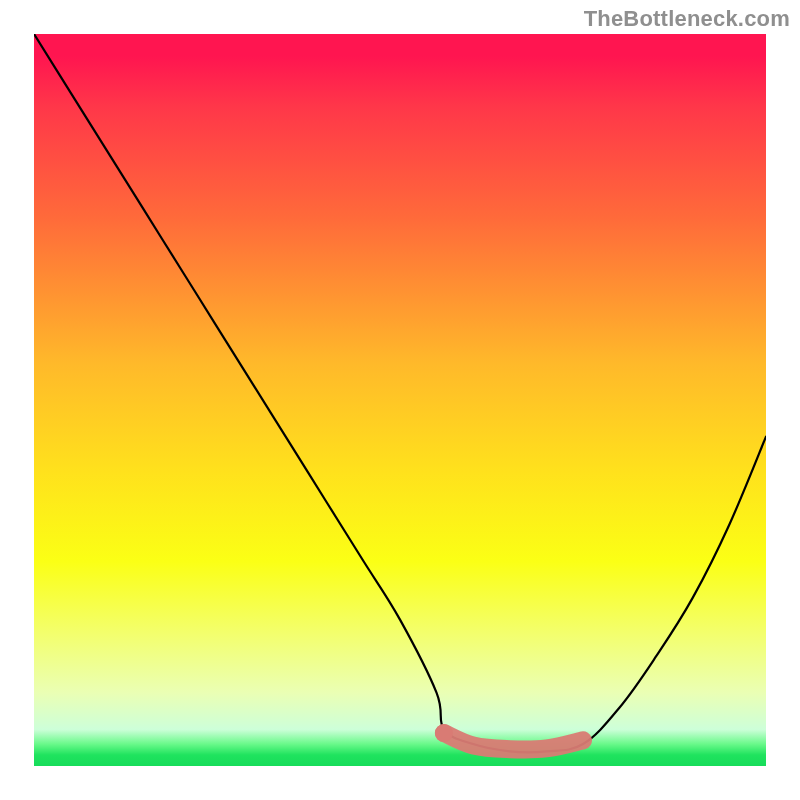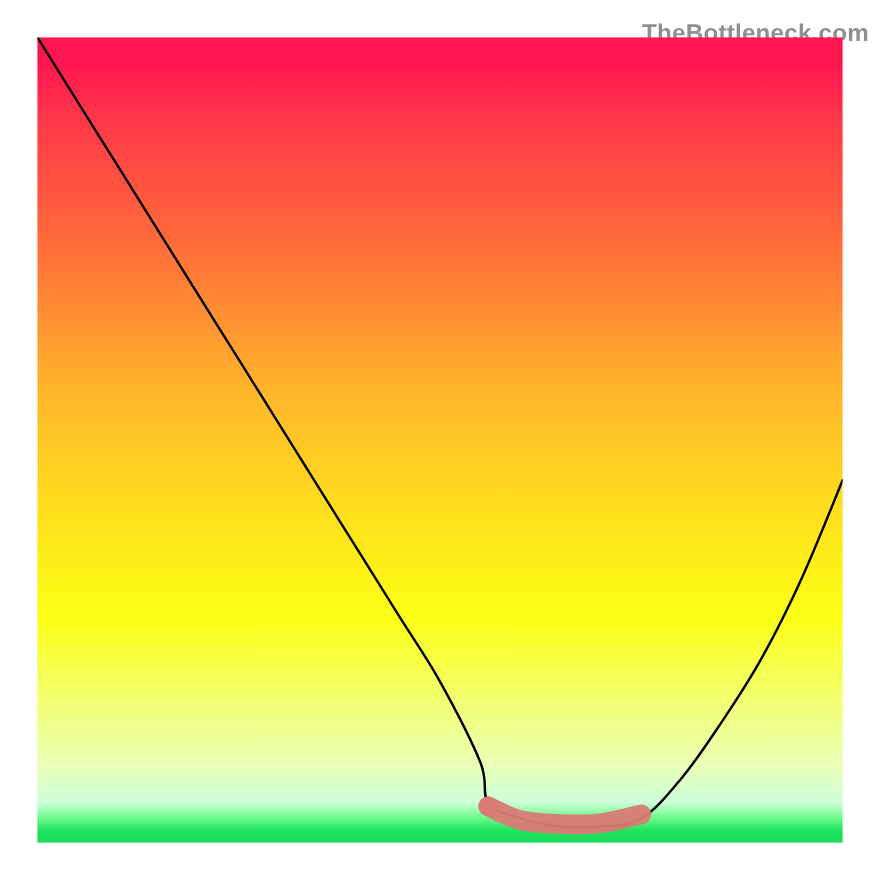--- a/index.html
+++ b/index.html
@@ -39,21 +39,20 @@
   }
   .watermark {
     position: absolute;
     top: 6px;
     right: 10px;
     font-family: Arial, Helvetica, sans-serif;
     font-size: 22px;
     font-weight: bold;
     color: #8f8f8f;
     letter-spacing: 0.2px;
-    margin-top: 11px;
   }
   svg.overlay {
     position: absolute;
     left: 0;
     top: 0;
     width: 732px;
     height: 732px;
   }
 </style>
 </head>

